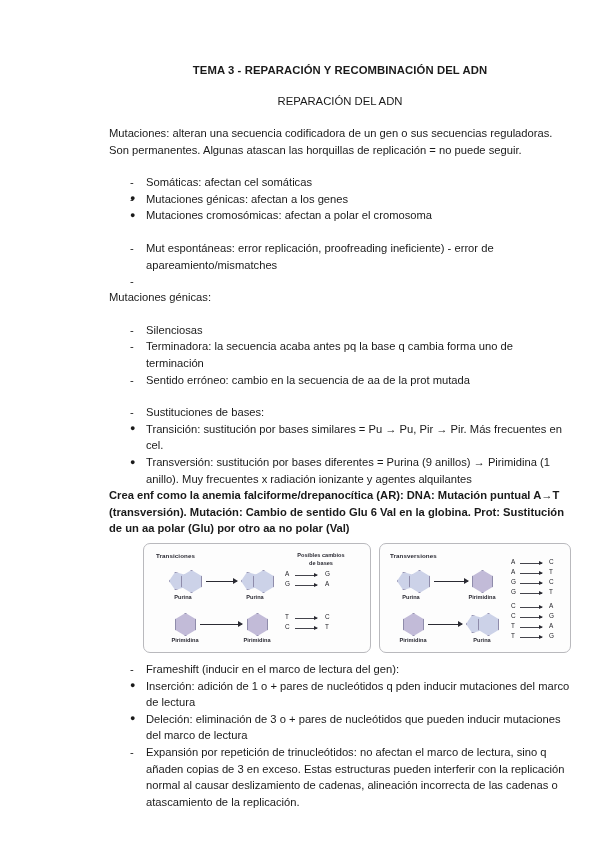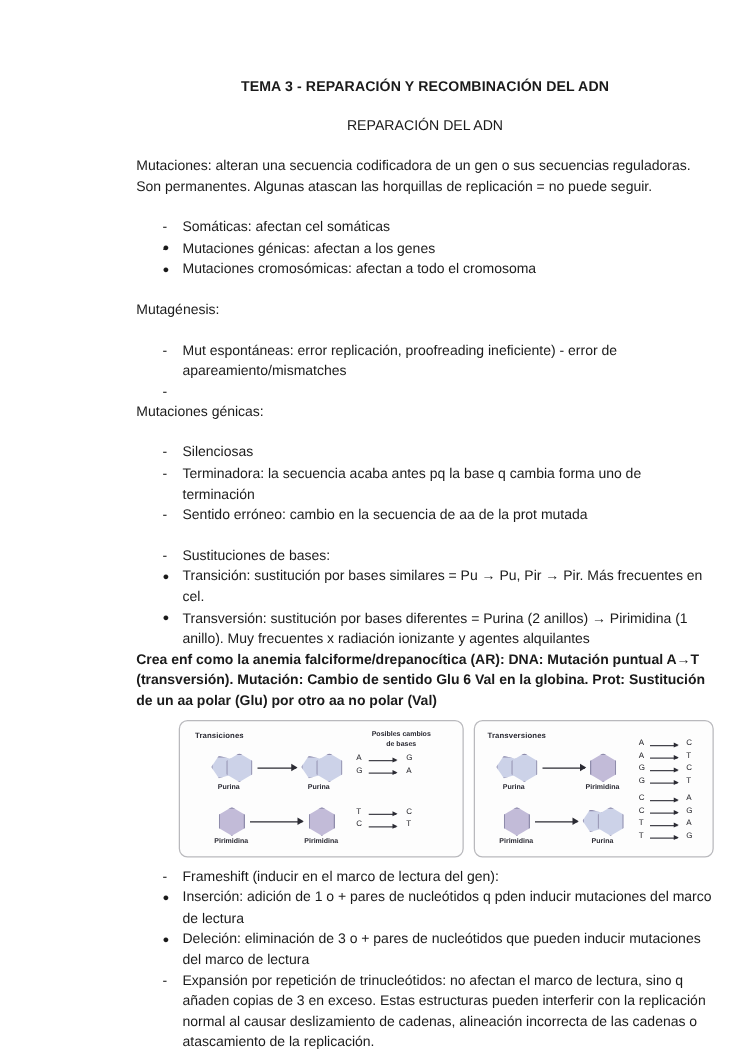--- a/index.html
+++ b/index.html
@@ -211,25 +211,24 @@
       </li>
     </ul>
 
     <ul class="lvl2" style="margin-bottom:16px;">
       <li>
         <span class="bullet">●</span>
         <span>Mutaciones génicas: afectan a los genes</span>
       </li>
       <li>
         <span class="bullet">●</span>
-        <span>Mutaciones cromosómicas: afectan a todo el cromosoma</span>
-      </li>
-    </ul>
-
-    <p class="para">Mutagénesis:</p>
+        <span>Mutaciones cromosómicas: afectan a polar el cromosoma</span>
+      </li>
+    </ul>
+
 
     <ul class="lvl1">
       <li>
         <span class="dash">-</span>
         <span>Mut espontáneas: error replicación, proofreading ineficiente) - error de apareamiento/mismatches</span>
       </li>
       <li>
         <span class="dash">-</span>
       </li>
     </ul>
@@ -260,21 +259,21 @@
       </li>
     </ul>
 
     <ul class="lvl2">
       <li>
         <span class="bullet">●</span>
         <span>Transición: sustitución por bases similares = Pu → Pu, Pir → Pir. Más frecuentes en cel.</span>
       </li>
       <li>
         <span class="bullet">●</span>
-        <span>Transversión: sustitución por bases diferentes = Purina (2 anillos) → Pirimidina (1 anillo). Muy frecuentes x radiación ionizante y agentes alquilantes</span>
+        <span>Transversión: sustitución por bases diferentes = Purina (9 anillos) → Pirimidina (1 anillo). Muy frecuentes x radiación ionizante y agentes alquilantes</span>
       </li>
     </ul>
 
     <p class="para flow">Crea enf como la anemia falciforme/drepanocítica (AR): DNA: Mutación puntual  A→T (transversión). Mutación: Cambio de sentido Glu 6 Val en la globina. Prot: Sustitución de un aa polar (Glu) por otro aa no polar (Val)</p>
 
     <div class="figure">
 
       <div class="fig-panel left">
         <span class="fig-label" style="left:12px; top:8px;">Transiciones</span>
         <span class="fig-caption" style="left:137px; top:8px; width:80px;">Posibles cambios</span>

